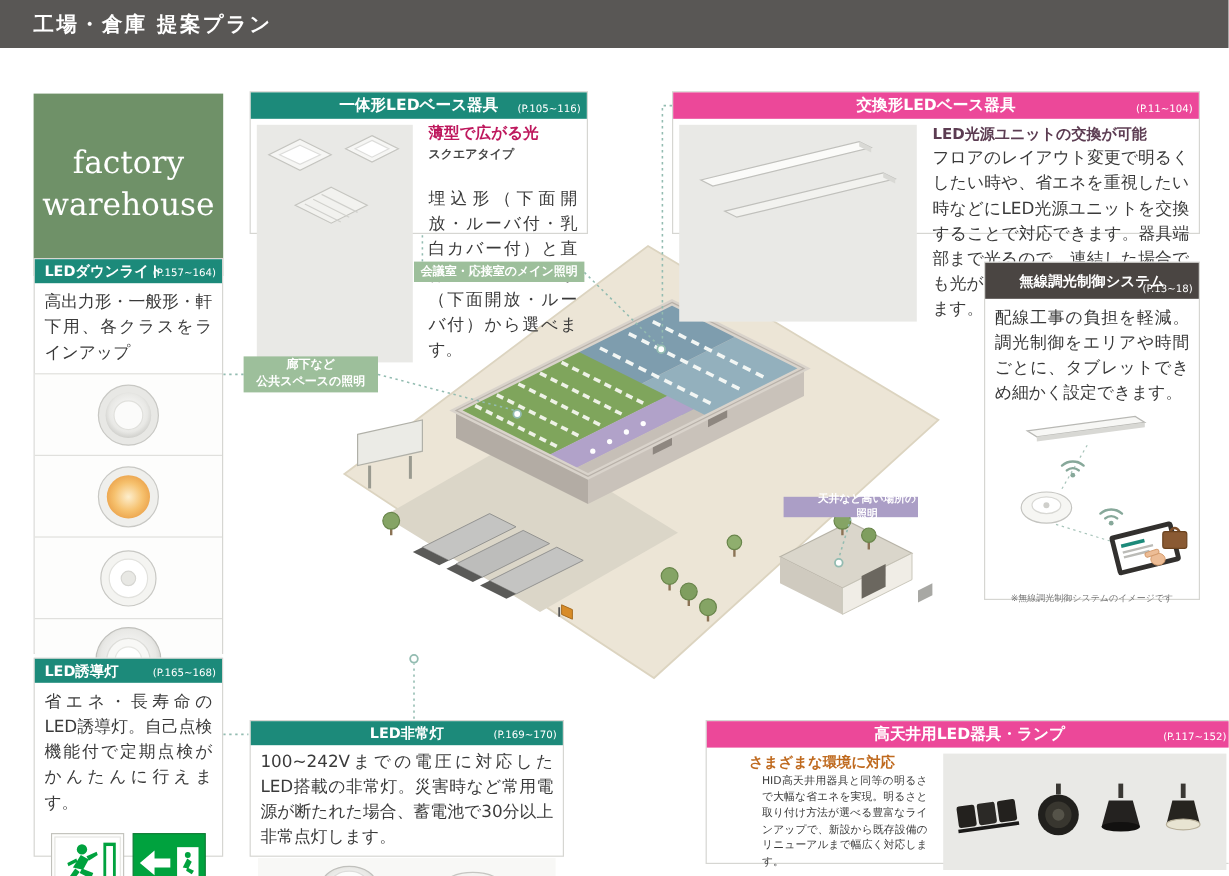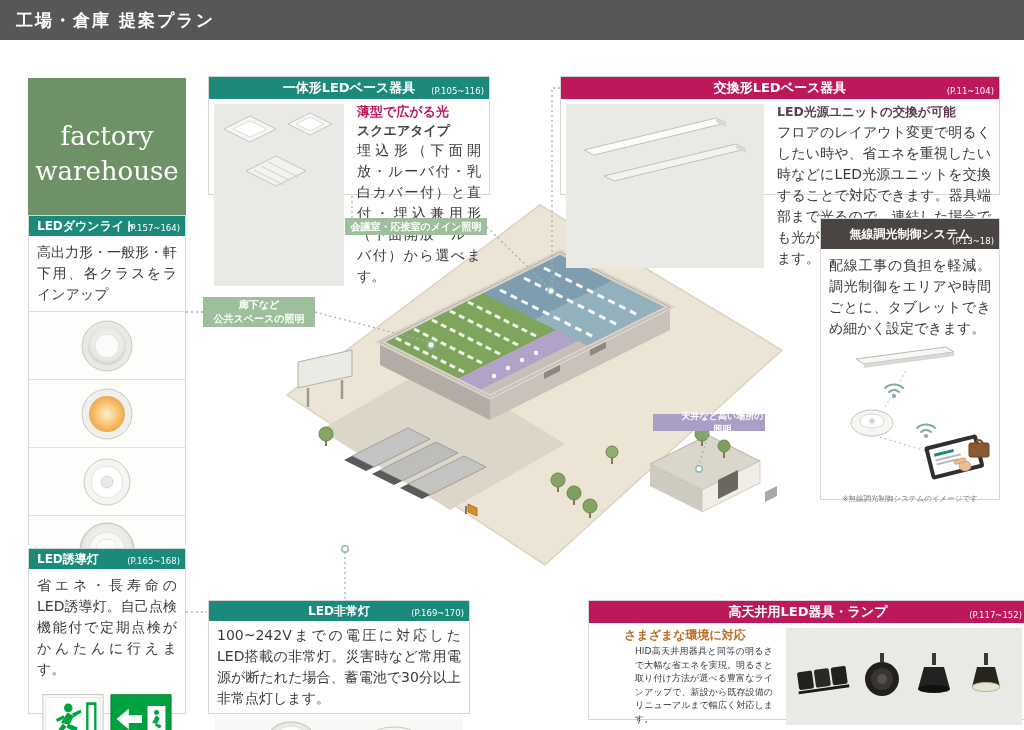--- a/index.html
+++ b/index.html
@@ -7,57 +7,57 @@
   .page {
     position:relative; width:1024px; height:730px; background:#ffffff;
     font-family:"DejaVu Sans","Liberation Sans",sans-serif; color:#333;
     overflow:hidden;
   }
 
   
   .topbar {
     position:absolute; left:0; top:0; width:1024px; height:40px;
     background:#595755; color:#fff; display:flex; align-items:center;
-    padding-left:16px; font-size:17px; font-weight:bold; letter-spacing:2px;
+    padding-left:28px; font-size:17px; font-weight:bold; letter-spacing:2px;
     z-index:6;
   }
 
   
   .brandbox {
     position:absolute; left:28px; top:78px; width:158px; height:152px;
     background:#6f9168; color:#fff; display:flex; flex-direction:column;
     align-items:center; justify-content:center;
     font-family:"DejaVu Serif","Liberation Serif",serif;
     font-size:26px; line-height:1.35; z-index:4;
   }
 
   
   .panel { position:absolute; background:#fff; border:1px solid #d6d6d2; z-index:4; }
   .phead {
     position:relative; display:flex; align-items:center; color:#fff;
     font-weight:bold; height:22px;
   }
   .phead.teal { background:#1c8a7a;justify-content:flex-end; }
-  .phead.plum { background:#be185d; }
+  .phead.plum { background:#ec4899; }
   .phead.dark { background:#4a4542; }
   .phead .ttl { flex:1; text-align:center; font-size:13px; }
   .phead .ttl.left { text-align:left; padding-left:8px; font-size:12px; }
   .pages { position:absolute; right:5px; bottom:3px; font-size:8.5px; font-weight:normal; color:#fff; }
   .phead.tall { height:30px; flex-direction:column; justify-content:center; }
   .phead.tall .ttl { flex:none; width:100%; }
 
   .prow { display:flex; }
   .imgarea { background:#e9e9e6; margin:5px; }
   .imgarea svg, .cellsvg svg { display:block; }
   .tcol { flex:1; padding:5px 8px 4px 8px; }
   .headline { font-weight:bold; font-size:13px; line-height:1.25; margin-bottom:2px; }
   .teal-t { color:#be185d; }
   .plum-t { color:#5c3c52; font-size:12.5px; }
   .orange-t { color:#bf6a1f; font-size:12px;text-align:center; }
-  .subhead { font-size:13px; font-weight:bold; color:#444; margin-bottom:0; }
+  .subhead { font-size:10px; font-weight:bold; color:#444; margin-bottom:20px; }
   .body-text { font-size:14px; line-height:1.5; color:#3a3a3a; text-align:justify; }
   .body-text.pad { padding:6px 8px; }
   .note-text { font-size:7.5px; color:#777; text-align:center; padding:3px 0 4px 0; }
 
   
   .dl-cell { height:68px; border-top:1px solid #e0e0dd; display:flex; align-items:center; justify-content:center; background:#fdfdfc; }
 
   
   .exit-row { display:flex; gap:6px; padding:6px 9px; justify-content:center; }
 

